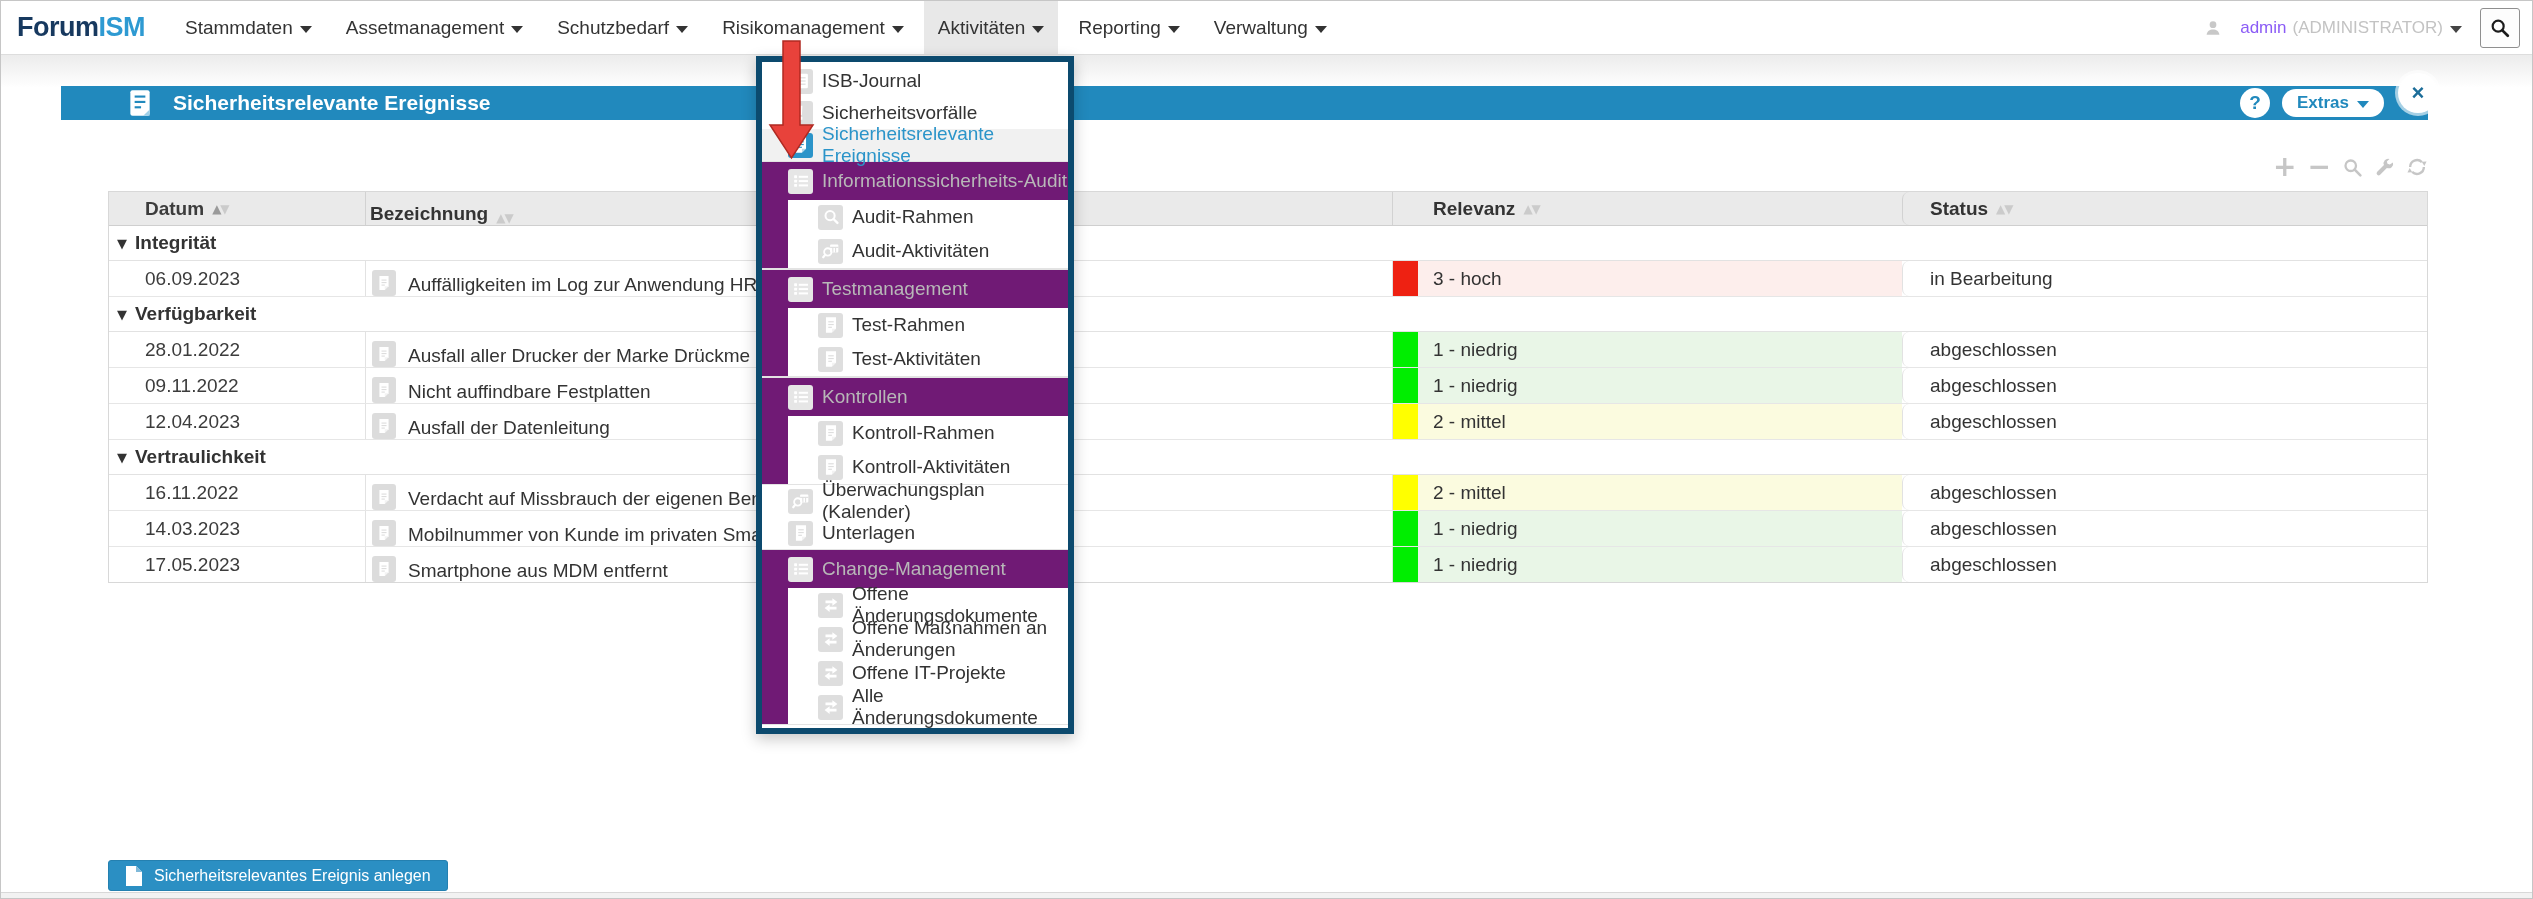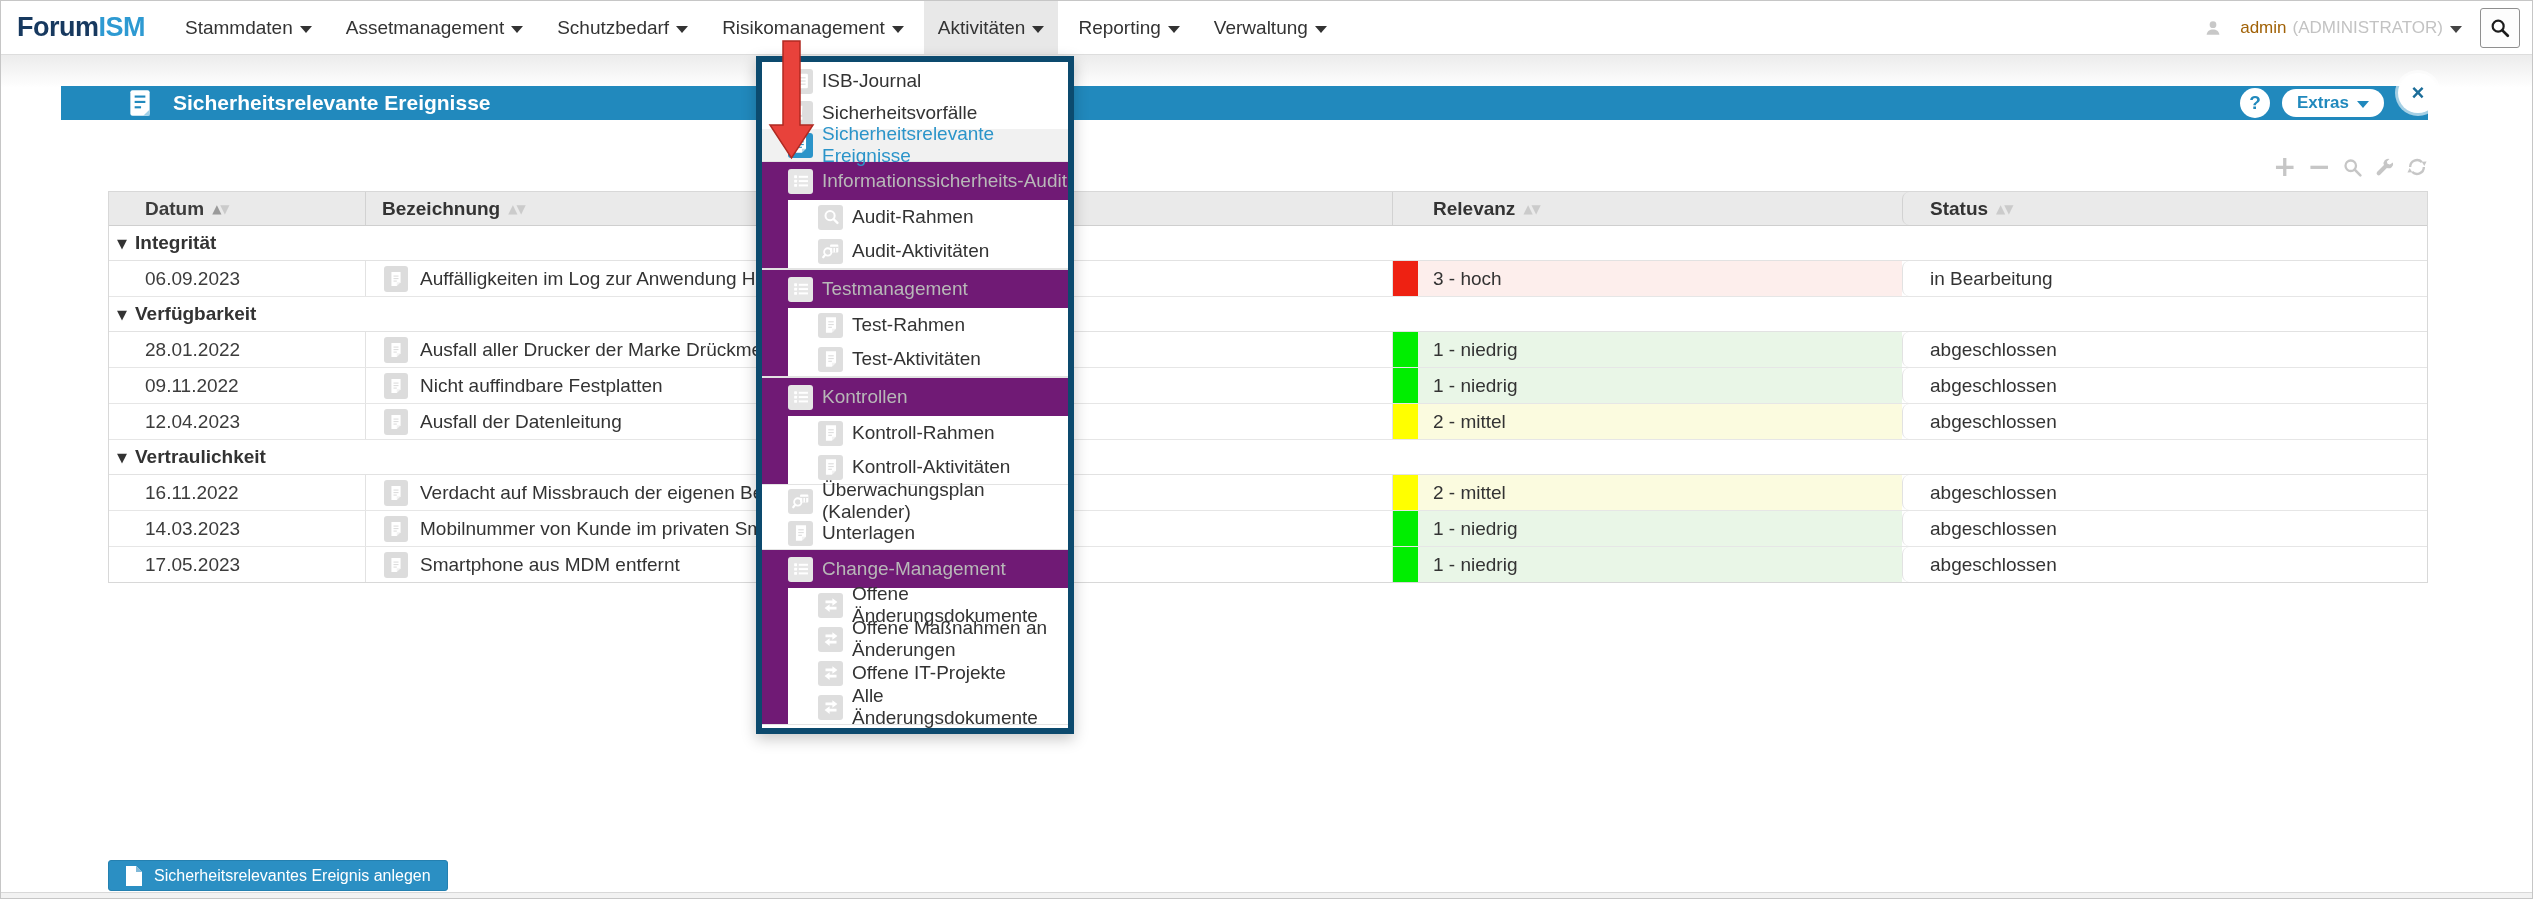--- a/index.html
+++ b/index.html
@@ -14,21 +14,21 @@
   .logo{font-size:27px;font-weight:bold;margin:0 26px 0 16px;letter-spacing:-0.5px;}
   .logo .lp{color:#17395f;}
   .logo .la{color:#2e9ad2;}
   .menu-item{height:53px;display:flex;align-items:center;padding:0 14px;margin-right:6px;
     font-size:19px;color:#333;cursor:pointer;white-space:nowrap;}
   .menu-item.active{background:#e8e8e8;}
   .caret{width:0;height:0;border-left:6px solid transparent;border-right:6px solid transparent;
     border-top:7px solid #333;margin-left:7px;margin-top:3px;}
   .tb-spacer{flex:1;}
   .user-menu{display:flex;align-items:center;font-size:17px;margin-right:18px;cursor:pointer;white-space:nowrap;}
-  .user-menu .uname{color:#a16207;margin-left:18px;}
+  .user-menu .uname{color:#8b5cf6;margin-left:18px;}
   .user-menu .urole{color:#c3c3c3;margin-left:6px;}
   .user-menu .caret{border-top-color:#444;}
   .search-btn{width:40px;height:40px;margin-right:12px;background:#fdfdfd;border:1px solid #8f8f8f;
     border-radius:3px;display:flex;align-items:center;justify-content:center;cursor:pointer;padding:0;}
   
   .band{position:absolute;top:53px;left:0;right:0;height:34px;
     background:linear-gradient(#ebebeb,#ffffff);z-index:1;}
   .panel-header{position:absolute;left:60px;top:85px;width:2367px;height:34px;background:#2189bd;
     display:flex;align-items:center;z-index:2;}
   .ph-icon{margin-left:66px;display:flex;align-items:center;}
@@ -56,21 +56,21 @@
   .h-cell+.h-cell{border-left:1px solid #d2d2d2;}
   .sort{display:inline-flex;flex-direction:row;margin-left:8px;font-size:12px;letter-spacing:-1px;font-family:"DejaVu Sans",sans-serif;font-weight:normal;}
   .sort .up{color:#9a9a9a;} .sort .dn{color:#cbcbcb;}
   .sort.idle .up,.sort.idle .dn{color:#cbcbcb;}
   .g-row{display:flex;align-items:center;height:35px;border-bottom:1px solid #e2e2e2;font-weight:bold;padding-left:8px;box-sizing:border-box;background:#fff;}
   .g-tri{font-size:13px;margin-right:8px;color:#333;font-family:"DejaVu Sans",sans-serif;}
   .d-row{display:flex;height:35px;border-bottom:1px solid #e6e6e6;background:#fff;}
   .d-row:last-child{border-bottom:none;}
   .cell{display:flex;align-items:center;height:100%;box-sizing:border-box;overflow:hidden;white-space:nowrap;}
   .c-date{width:256px;padding-left:36px;color:#3c3c3c;}
-  .c-name{width:1027px;border-left:1px solid #e2e2e2;padding-left:16px;}
+  .c-name{width:1027px;border-left:1px solid #e2e2e2;padding-left:4px;align-items:flex-end;}
   .c-rel{width:510px;border-left:1px solid #e2e2e2;position:relative;padding-left:40px;}
   .c-status{flex:1;border-left:1px solid #e2e2e2;padding-left:27px;border-radius:7px;}
   .rel-block{position:absolute;left:0;top:0;bottom:0;width:25px;}
   .doc-mini{width:24px;height:26px;border-radius:3px;background:#dcdcdc;--ibg:#dcdcdc;
     display:flex;align-items:center;justify-content:center;margin:0 12px 0 2px;flex:0 0 auto;}
   .doc-mini svg{width:20px;height:20px;}
   
   .create-btn{position:absolute;left:107px;top:859px;height:31px;background:#2b8fc3;border:1px solid #2480b0;
     border-radius:3px;color:#fff;font-size:16px;display:flex;align-items:center;padding:0 16px;gap:11px;cursor:pointer;z-index:2;font-family:"Liberation Sans",sans-serif;}
   .footer-strip{position:absolute;left:0;right:0;top:891px;height:8px;background:#f2f2f2;border-top:1px solid #d8d8d8;z-index:1;}

